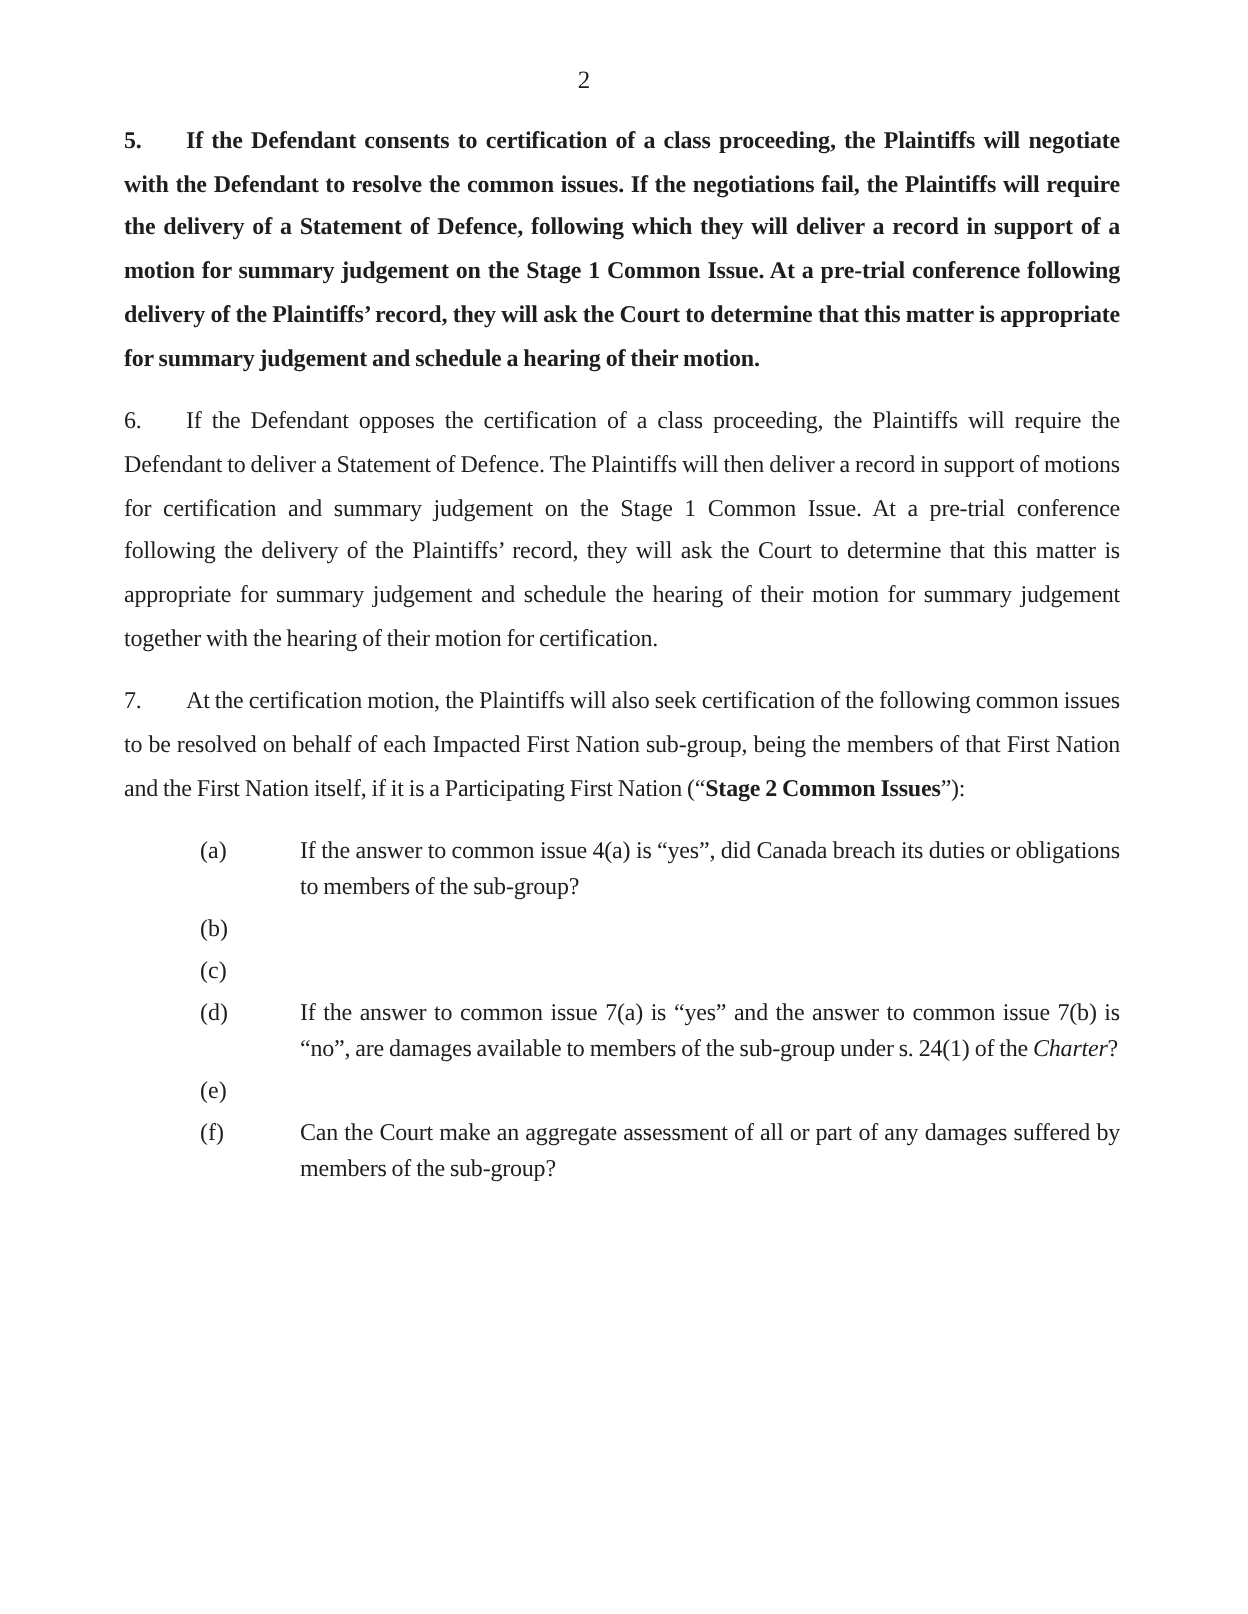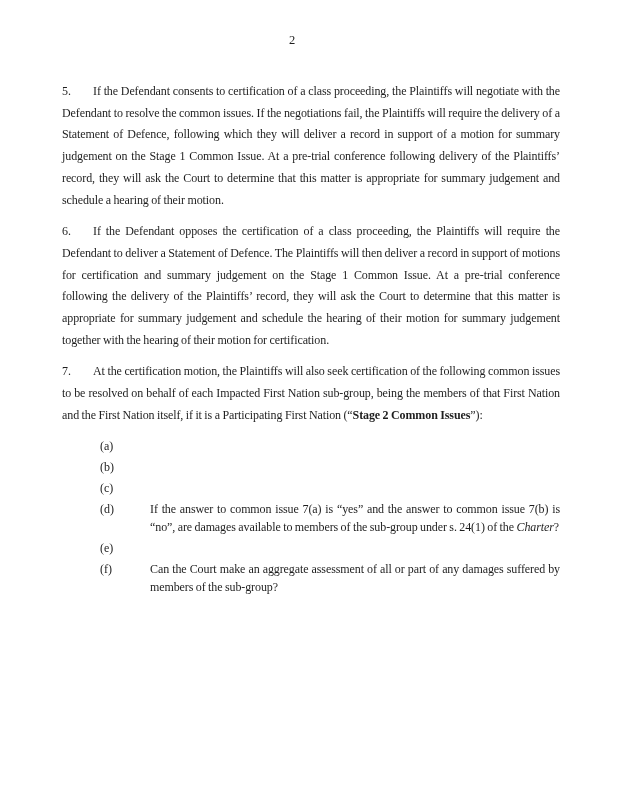--- a/index.html
+++ b/index.html
@@ -27,21 +27,22 @@
   }
   .para {
     margin: 0 0 10px 0;
     font-size: 12px;
     line-height: 21.7px;
     text-align: justify;
     letter-spacing: -0.1px;
     word-spacing: -0.4px;
   }
   .para.first {
-    margin-top: 33px;
+    margin-top: 12px;
+    font-weight: bold;
   }
   .pnum {
     display: inline-block;
     width: 31px;
   }
   .items {
     margin-top: 0;
   }
   .item {
     display: flex;
@@ -77,20 +78,21 @@
   </p>
 
   <p class="para">
     <span class="pnum">7.</span><span><span>At the certification motion, the Plaintiffs will also seek certification of the following common issues to be resolved on behalf of each Impacted First Nation sub-group, being the members of that First Nation and the First Nation itself, if it is a Participating First Nation (“</span><span style="font-weight: bold;">Stage 2 Common Issues</span><span>”):</span></span>
   </p>
 
   <div class="items">
 
     <div class="item">
       <span class="item-label">(a)</span>
+      <span class="item-text"><span>If the answer to common issue 4(a) is “yes”, did Canada breach its duties or obligations to members of the sub-group?</span></span>
     </div>
 
     <div class="item">
       <span class="item-label">(b)</span>
     </div>
 
     <div class="item">
       <span class="item-label">(c)</span>
     </div>
 

